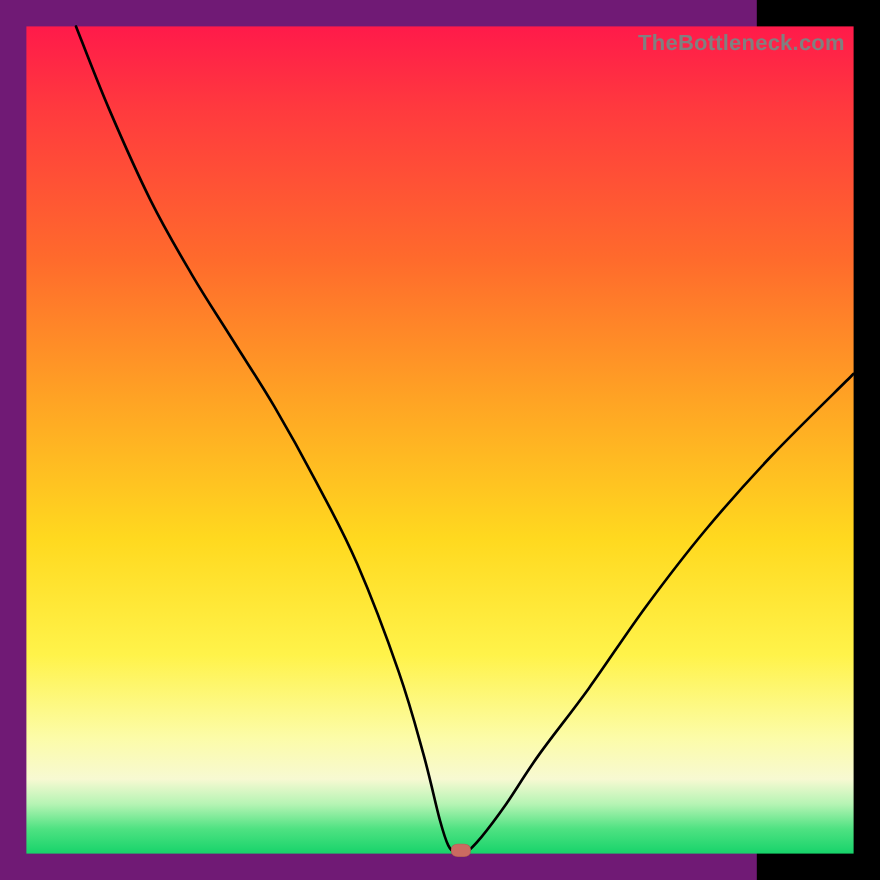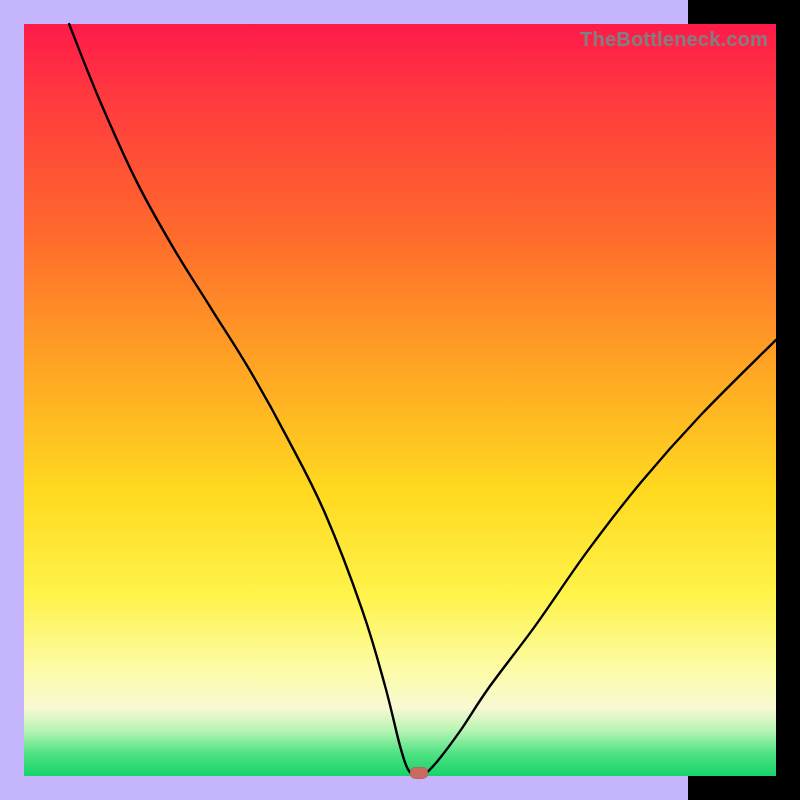--- a/index.html
+++ b/index.html
@@ -8,21 +8,21 @@
     width: 800px;
     height: 800px;
     background: #000;
     font-family: Arial, Helvetica, sans-serif;
     overflow: hidden;
   }
   .stage {
     position: relative;
     width: 688px;
     height: 800px;
-    background: #c4b5fd;
+    background: #701a75;
   }
   .plot {
     position: absolute;
     left: 24px;
     top: 24px;
     width: 752px;
     height: 752px;
     
     background: linear-gradient(
       to bottom,

